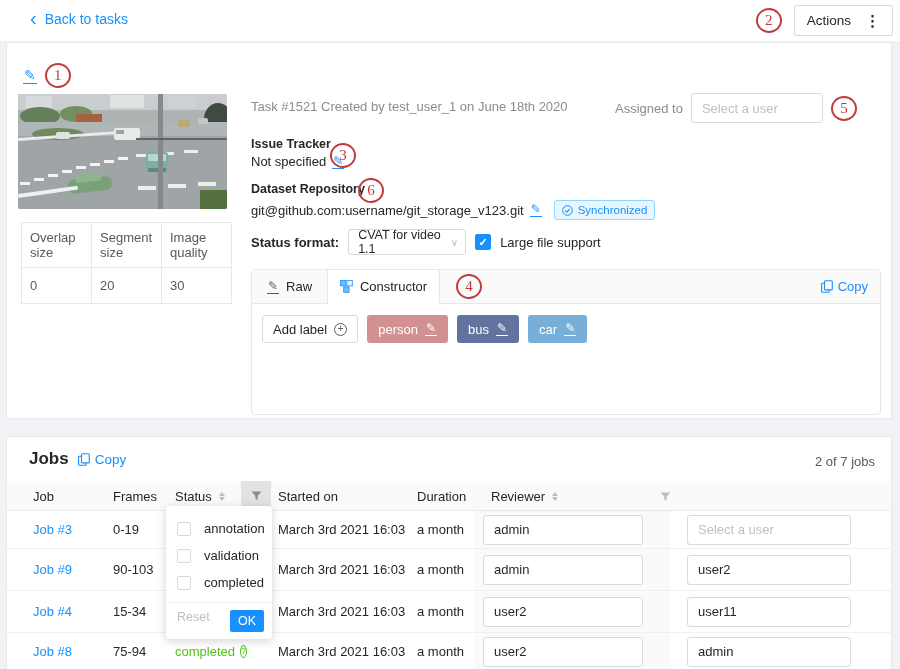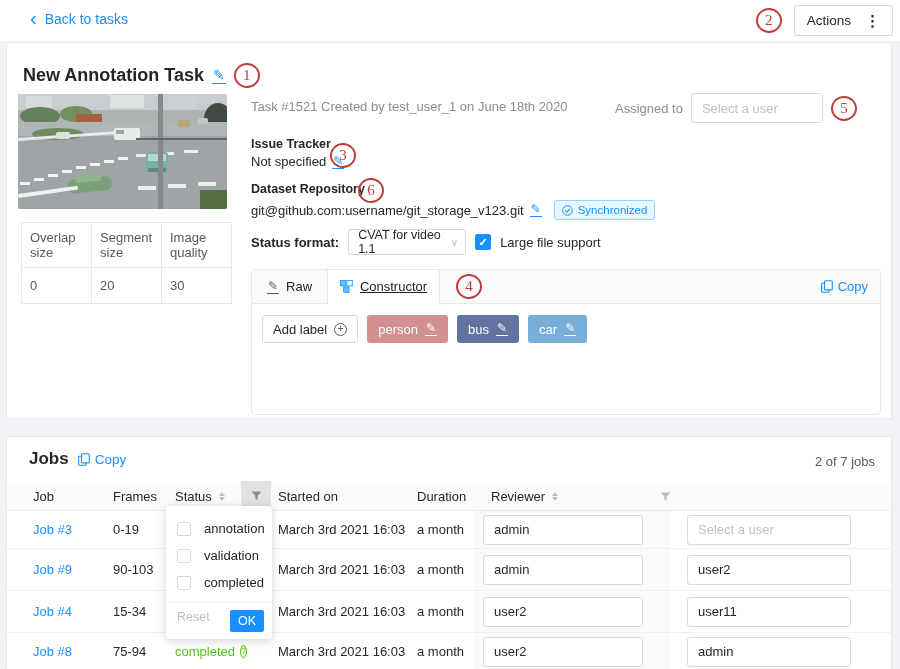--- a/index.html
+++ b/index.html
@@ -59,21 +59,21 @@
   .cb { width:16px; height:16px; border-radius:2px; border:1px solid #d9d9d9; background:#fff; display:inline-flex; align-items:center; justify-content:center; cursor:pointer; flex:0 0 auto; }
   .cb.checked { background:#1890ff; border-color:#1890ff; }
   .cb.checked::after { content:"✓"; color:#fff; font-size:11px; font-weight:bold; line-height:1; }
   .cb.small { width:14px; height:14px; }
 
   
   .constructor-panel { position:absolute; left:244px; top:226px; width:630px; height:146px; border:1px solid #e8e8e8; border-radius:4px; background:#fff; }
   .tabbar { display:flex; align-items:stretch; height:34px; background:#fafafa; border-bottom:1px solid #e8e8e8; border-radius:4px 4px 0 0; }
   .tab { display:flex; align-items:center; justify-content:center; gap:7px; font-size:13px; color:#262626; border-right:1px solid #e8e8e8; cursor:pointer; }
   .tab-raw { width:76px; background:#fafafa; border-radius:4px 0 0 0; }
-  .tab-active { width:112px; background:#fff; margin-bottom:-1px; border-bottom:1px solid #fff;text-decoration:underline; }
+  .tab-active { width:112px; background:#fff; margin-bottom:-1px; border-bottom:1px solid #fff; }
   .tabbar .callout { align-self:center; margin-left:16px; }
   .tab-spacer { flex:1; }
   .copy-link { display:flex; align-items:center; gap:5px; color:#1890ff; font-size:13px; padding-right:12px; cursor:pointer; }
   .panel-body { display:flex; align-items:center; gap:9px; padding:11px 10px; }
   .add-label-btn { height:28px; display:inline-flex; align-items:center; gap:7px; background:#fff; border:1px solid #d9d9d9; border-radius:3px; padding:0 10px; font-size:13px; color:#262626; cursor:pointer; }
   .plus-circle { width:13px; height:13px; border:1px solid #595959; border-radius:50%; display:inline-flex; align-items:center; justify-content:center; font-size:10px; color:#595959; line-height:1; }
   .chip { height:28px; display:inline-flex; align-items:center; gap:7px; border-radius:3px; padding:8px 11px; color:#fff; font-size:13px; cursor:pointer; }
 
   
   .jobs-header { position:absolute; left:22px; top:12px; display:flex; align-items:center; gap:9px;text-align:center; }
@@ -123,21 +123,20 @@
       <div class="actions-btn">
         <span>Actions</span>
         <span class="more-dots">⋮</span>
       </div>
     </div>
   </div>
 
   <div class="card card-task">
 
     <div class="task-title-row">
-      <span class="task-title">New Annotation Task</span>
       <span class="edit-icon" style="font-size:14px">✎</span>
       <span class="callout">1</span>
     </div>
 
     <svg class="preview" viewBox="0 0 209 115">
       <rect x="0" y="0" width="209" height="115" fill="#aeb3b2"></rect>
       <rect x="0" y="0" width="209" height="16" fill="#c9cdd0"></rect>
       <rect x="8" y="2" width="26" height="12" fill="#d8dbdd"></rect>
       <rect x="92" y="1" width="34" height="13" fill="#dfe2e3"></rect>
       <rect x="150" y="2" width="28" height="12" fill="#cdd1d4"></rect>

